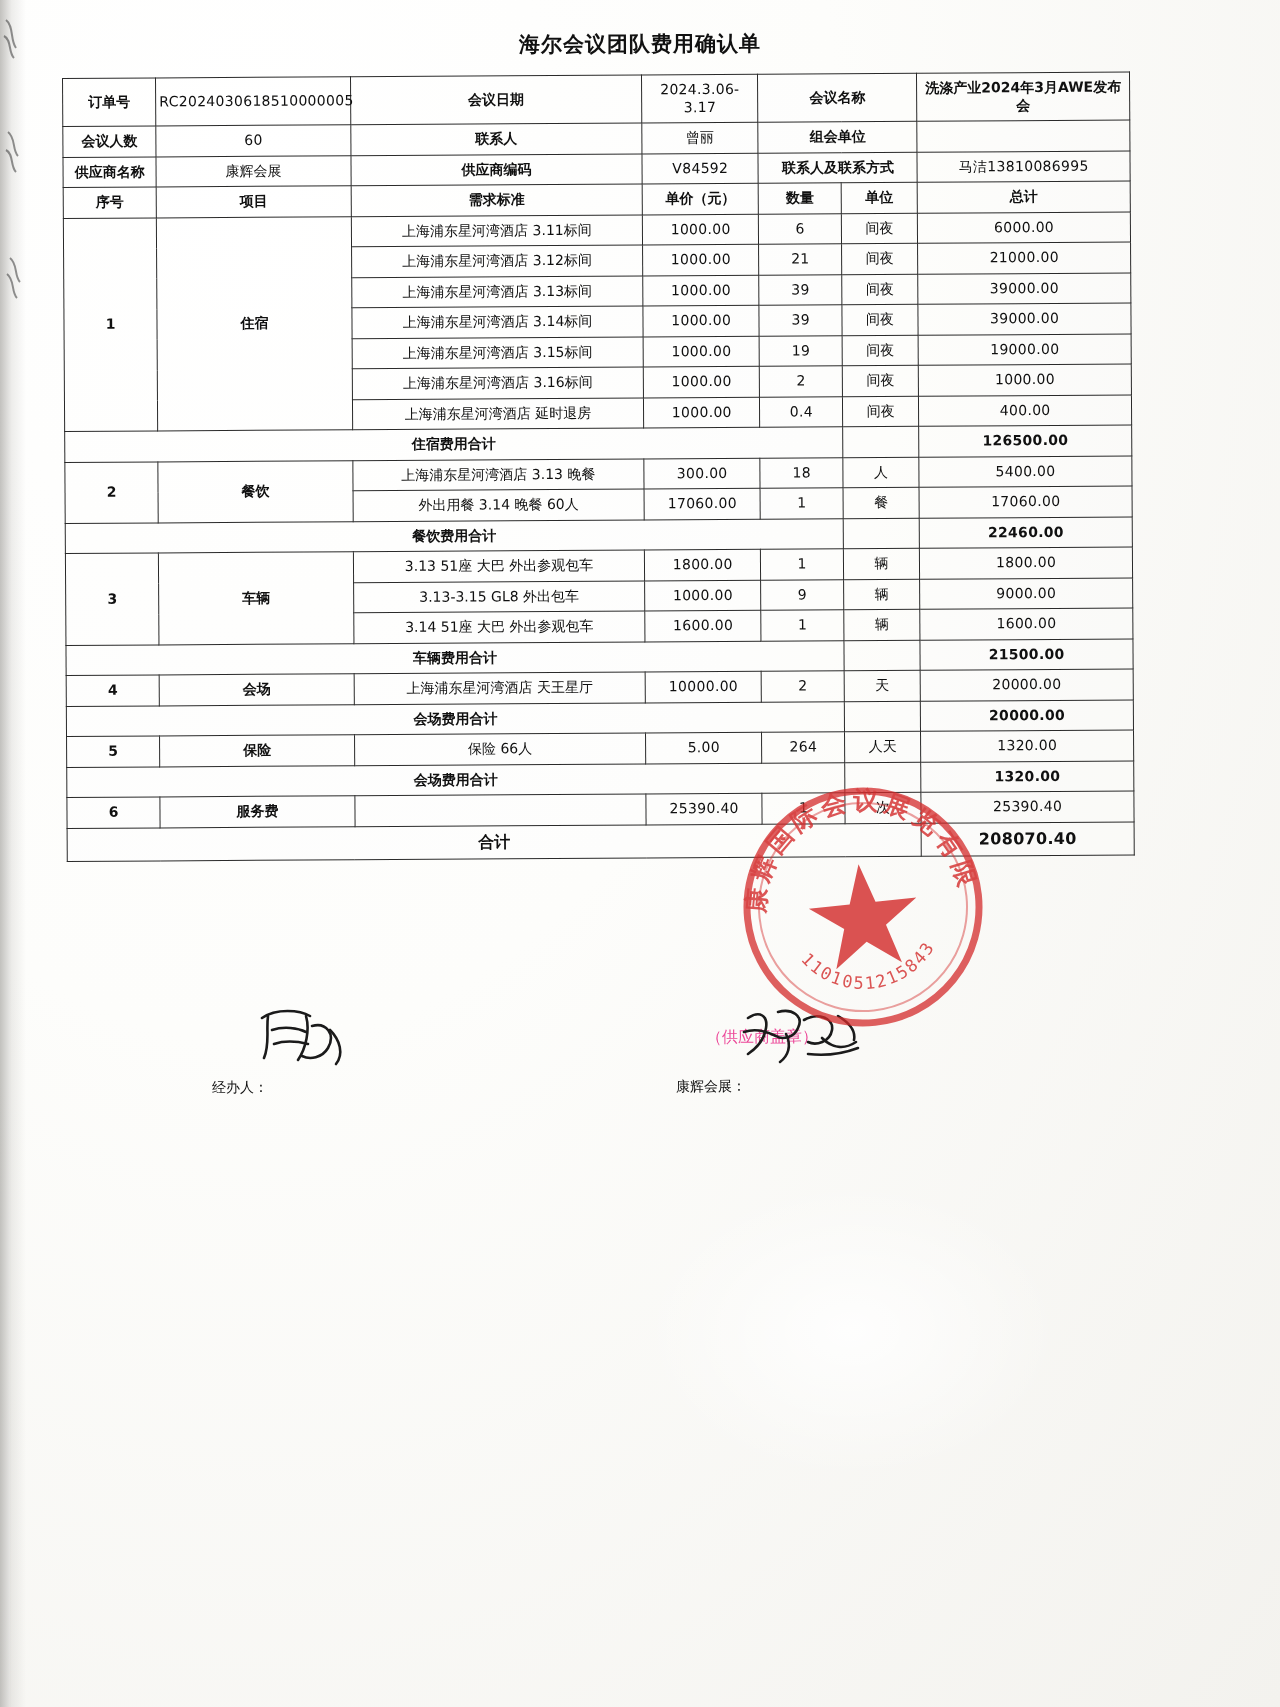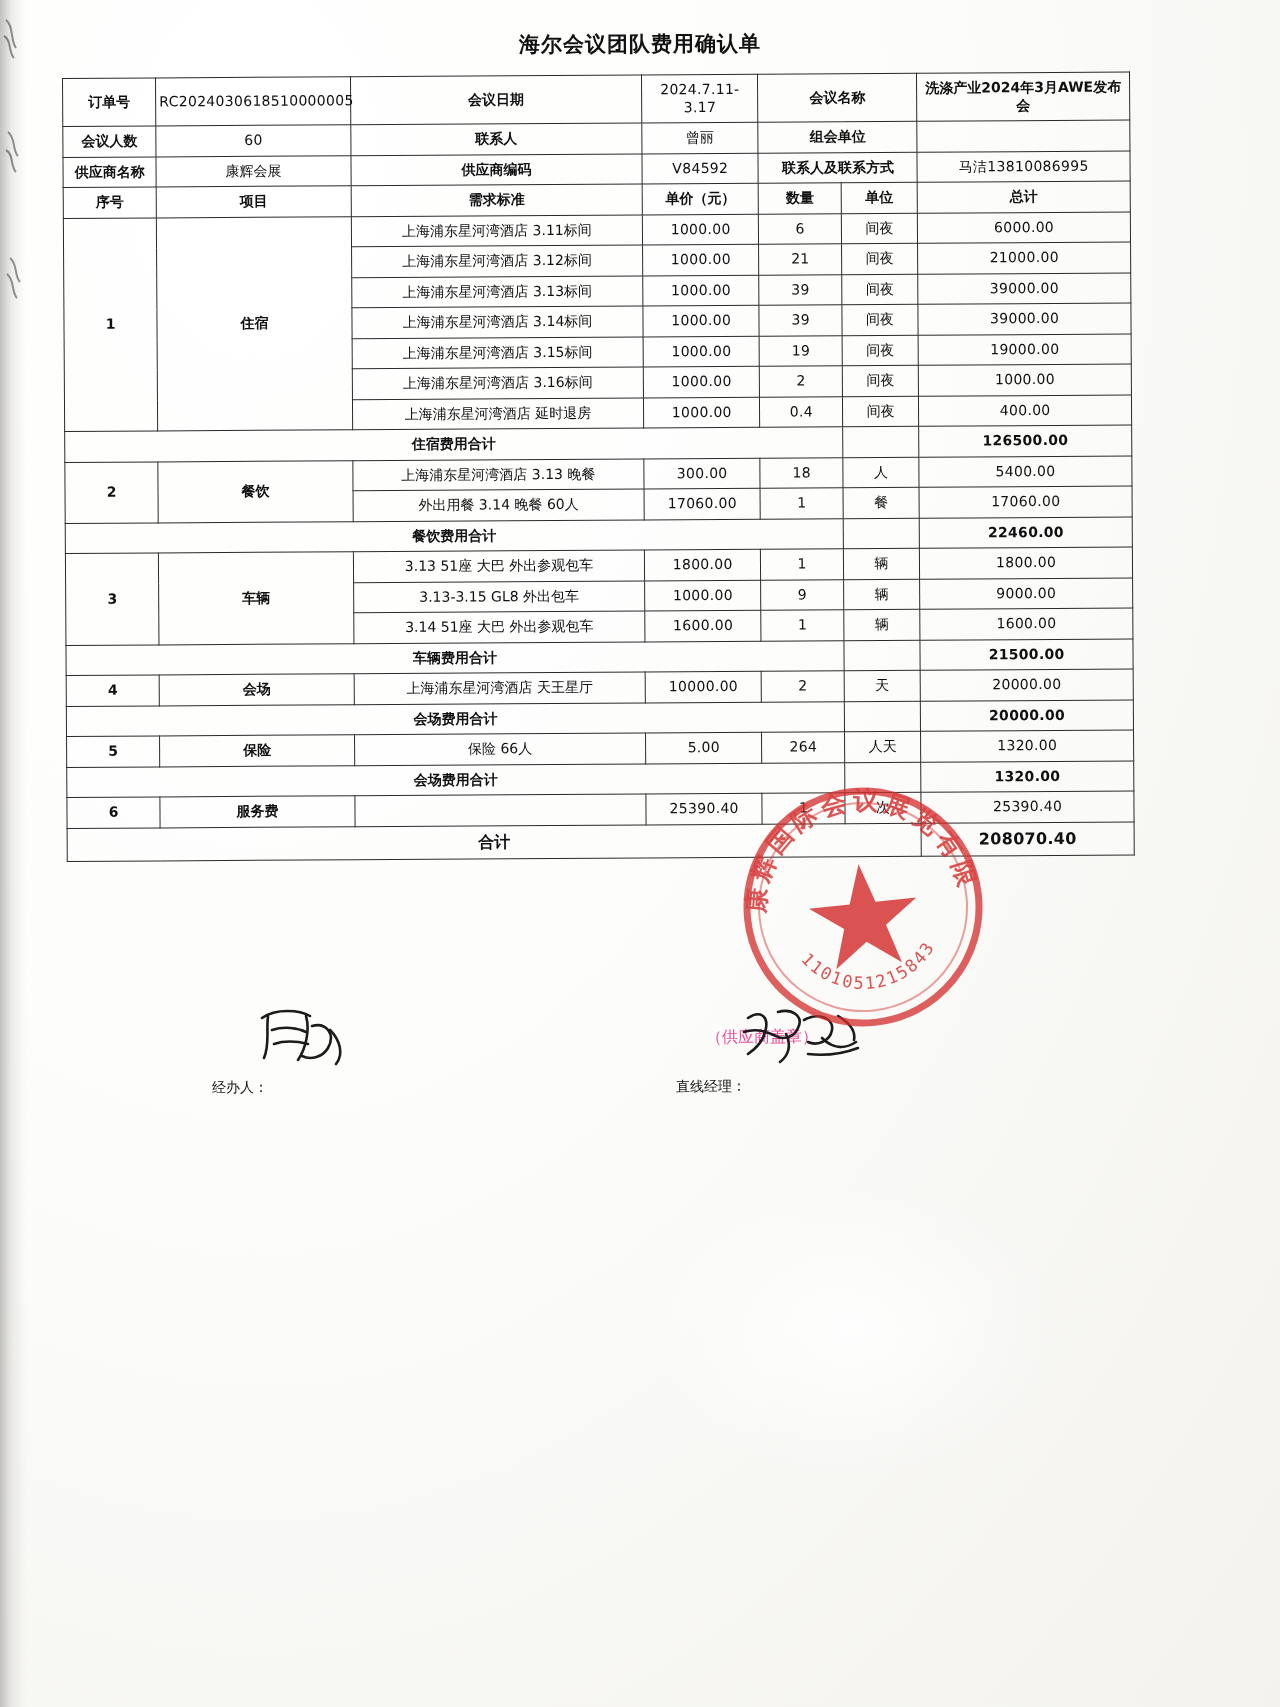--- a/index.html
+++ b/index.html
@@ -183,21 +183,21 @@
         <col style="width:78px">
         <col style="width:72px">
         <col style="width:201px">
       </colgroup>
       <tbody>
 
         <tr>
           <td class="hdr">订单号</td>
           <td class="num">RC2024030618510000005</td>
           <td class="hdr">会议日期</td>
-          <td class="num">2024.7.11-3.17</td>
+          <td class="num">2024.3.06-3.17</td>
           <td class="hdr" colspan="2">会议名称</td>
           <td class="small b">洗涤产业2024年3月AWE发布会</td>
         </tr>
 
         <tr>
           <td class="hdr">会议人数</td>
           <td class="num">60</td>
           <td class="hdr">联系人</td>
           <td>曾丽</td>
           <td class="hdr" colspan="2">组会单位</td>
@@ -375,21 +375,21 @@
         <tr>
           <td class="b" colspan="6" style="font-size:16px;">合计</td>
           <td class="num sumrow" style="font-size:16px;">208070.40</td>
         </tr>
       </tbody>
     </table>
   </div>
 
   <div class="seal-note">（供应商盖章）</div>
   <div class="sig-left">经办人：</div>
-  <div class="sig-right">直线经理：</div>
+  <div class="sig-right">康辉会展：</div>
 
   <svg class="hand" style="left:248px; top:1000px;" width="110" height="80" viewBox="0 0 110 80">
     <g stroke="#1b1b1b" stroke-width="2.6" fill="none" stroke-linecap="round">
       <path d="M14 18 C 28 8, 52 10, 62 16"></path>
       <path d="M20 16 C 18 30, 22 44, 16 58"></path>
       <path d="M24 30 C 36 26, 50 28, 58 32"></path>
       <path d="M26 44 C 38 40, 52 42, 60 44"></path>
       <path d="M58 16 C 62 30, 58 48, 50 60"></path>
       <path d="M64 26 C 78 22, 88 34, 80 48 C 74 58, 62 60, 54 56"></path>
       <path d="M82 30 C 92 40, 96 54, 88 64"></path>

